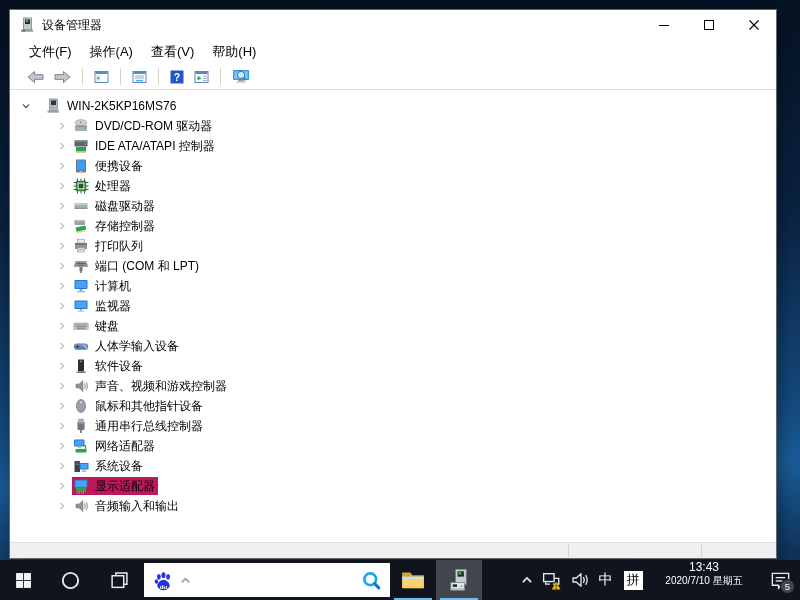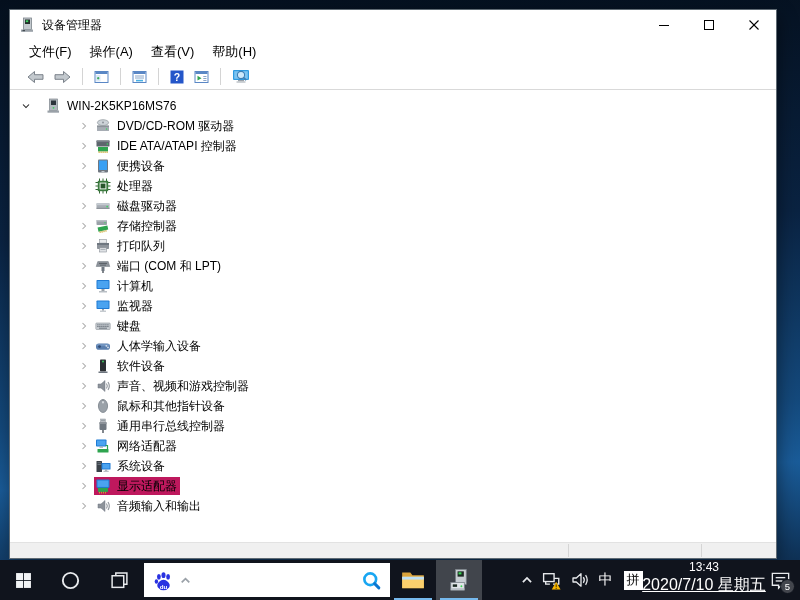--- a/index.html
+++ b/index.html
@@ -34,21 +34,21 @@
   .menu-item{padding:3px 9px; font-size:13px; color:#000;}
 
   .toolbar{height:26px; display:flex; align-items:center; padding-left:12px; background:#fff; border-bottom:1px solid #d9d9d9; flex:0 0 auto;}
   .tb-btn{border:none; background:transparent; padding:2px 4px; display:flex; align-items:center; justify-content:center;}
   .tb-sep{width:1px; height:17px; background:#d4d4d4; margin:0 6px;}
 
   
   .tree{flex:1 1 auto; background:#fff; padding-top:6px; overflow:hidden;}
   .tree-row{height:20px; display:flex; align-items:center;}
   .tree-row.lvl0{padding-left:8px;gap:8px;}
-  .tree-row.lvl1{padding-left:44px;margin-left:22px;}
+  .tree-row.lvl1{padding-left:44px;}
   .expander{width:16px; height:16px; margin-right:2px; display:flex; align-items:center; justify-content:center;}
   .sel-wrap{display:inline-flex; align-items:center; height:18px; padding:0 3px 0 1px; border-radius:0;}
   .sel-wrap.selected{background:#be185d;}
   .tree-icon{width:16px; height:16px; flex:0 0 auto;}
   .tree-label{margin-left:6px; white-space:nowrap; font-size:12px;}
 
   .statusbar{height:16px; background:#f0f0f0; border-top:1px solid #e2e2e2; position:relative; flex:0 0 auto;}
   .sb-sep{position:absolute; top:1px; bottom:1px; width:1px; background:#d5d5d5;}
   .sb-sep.s1{left:558px;}
   .sb-sep.s2{left:691px;}
@@ -75,21 +75,21 @@
   .spacer{flex:1 1 auto;}
   .tray-btn{border:none; background:transparent; display:flex; align-items:center; justify-content:center; color:#fff;}
   .tray-chev{width:24px;}
   .tray-net{width:27px;}
   .tray-vol{width:27px;}
   .tray-lang{width:25px; font-size:14px; color:#fff;}
   .tray-ime{width:30px;}
   .ime-box{width:19px; height:19px; background:#fff; color:#000; font-size:13px; display:flex; align-items:center; justify-content:center;}
   .clock{width:112px; display:flex; flex-direction:column; align-items:center; color:#fff; line-height:1.25;}
   .clock .t{font-size:12px;}
-  .clock .d{font-size:16px; white-space:nowrap;text-decoration:underline;}
+  .clock .d{font-size:10px; white-space:nowrap;}
   .action{width:40px; position:relative;}
   .badge{
     position:absolute; right:5px; bottom:6px; width:15px; height:15px; border-radius:50%;
     background:#43464d; color:#fff; font-size:9.5px; display:flex; align-items:center; justify-content:center;
     border:1px solid #10141d;
   }
 </style>
 </head>
 <body>
 

